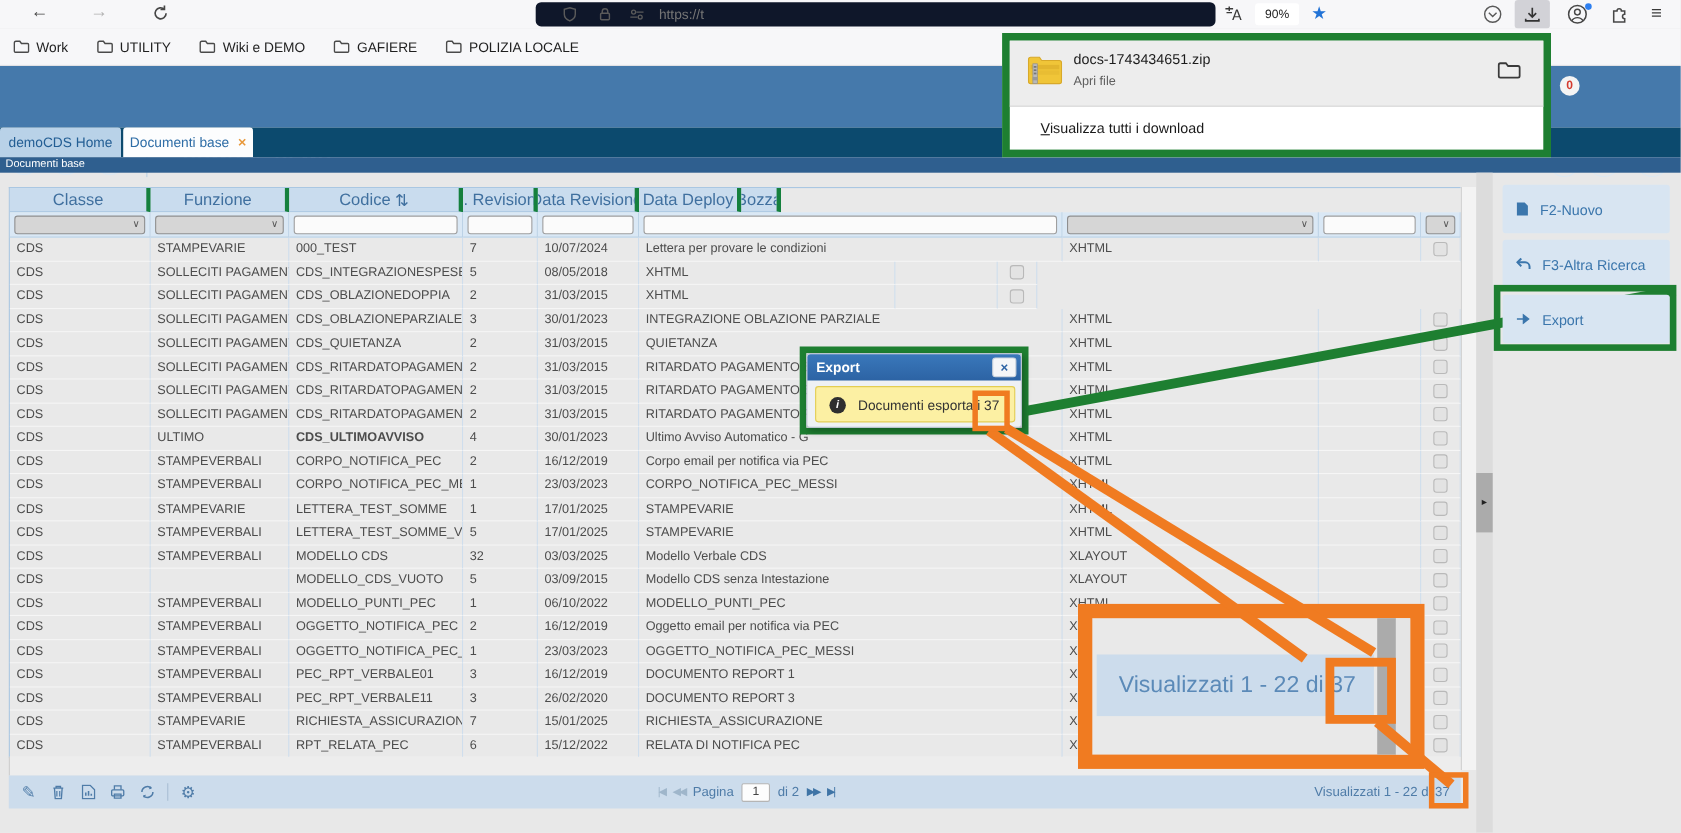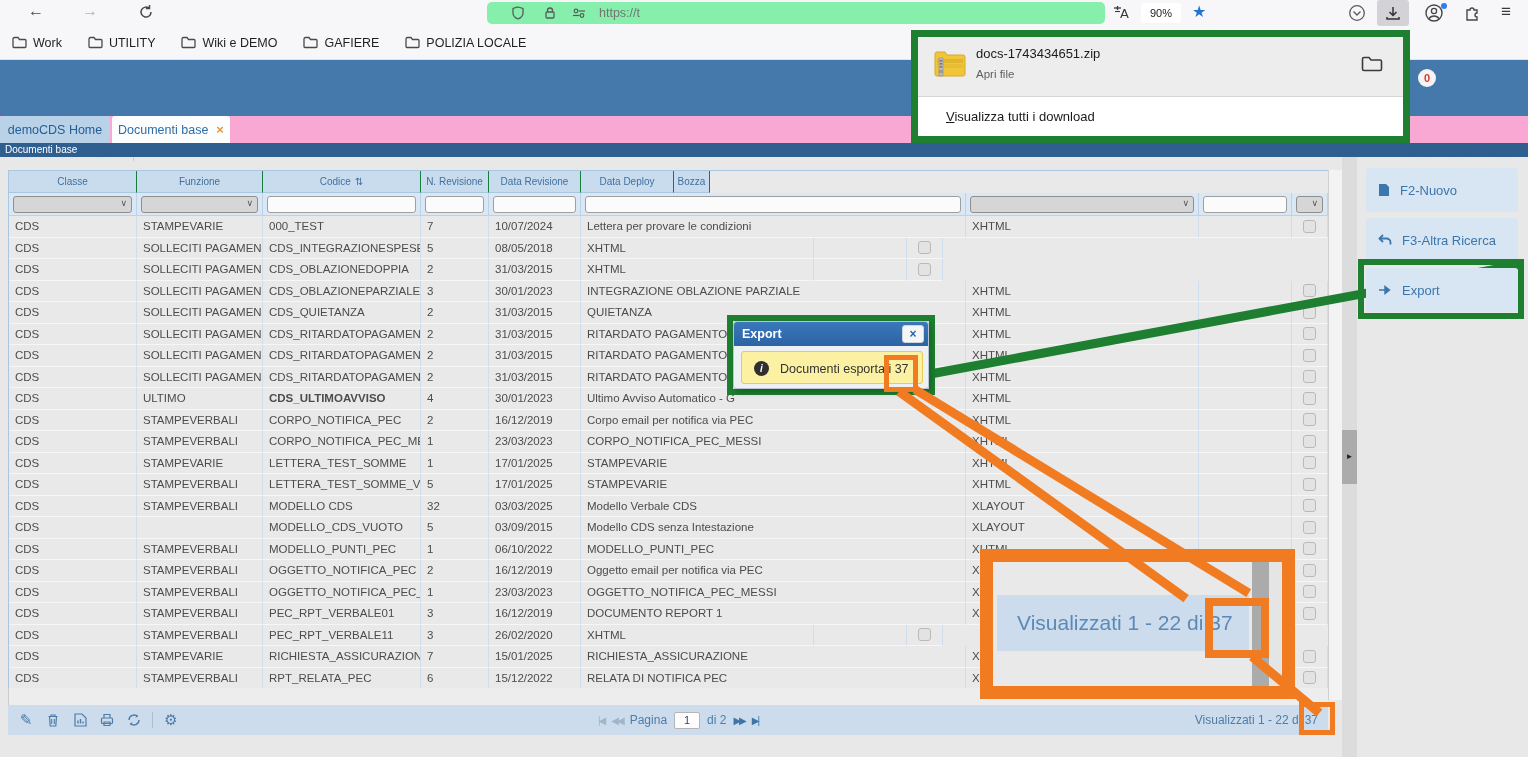--- a/index.html
+++ b/index.html
@@ -4,52 +4,52 @@
 <style>
 *{margin:0;padding:0;box-sizing:border-box}
 html,body{width:1528px;height:757px;overflow:hidden}
 body{font-family:"Liberation Sans","DejaVu Sans",sans-serif;background:#e8e8e8}
 #screen{position:relative;width:1528px;height:757px;overflow:hidden}
 svg{display:block}
 
 
 #topbar{position:absolute;left:0;top:0;width:1528px;height:26px;background:#f7f7f9;z-index:4}
 .navg{position:absolute;top:2px;font-size:16px;color:#474747}
-#urlbar{position:absolute;left:487px;top:2px;width:618px;height:22px;background:#86efac;border-radius:5px}
+#urlbar{position:absolute;left:487px;top:2px;width:618px;height:22px;background:#0f172a;border-radius:5px}
 #urltext{position:absolute;left:112px;top:4px;font-size:12.5px;color:#757575}
 .urlic{position:absolute;top:4px}
 #zoompill{position:absolute;left:1141px;top:3px;width:40px;height:20px;background:#fff;border-radius:3px;font-size:11px;color:#222;text-align:center;line-height:20px}
 #starico{position:absolute;left:1192px;top:2px;font-size:16px;color:#2273d6}
 #dlbox{position:absolute;left:1377px;top:0;width:32px;height:26px;background:#d2d2d7;border-radius:3px;display:flex;align-items:center;justify-content:center}
 #menuico{position:absolute;left:1501px;top:2px;font-size:17px;color:#3a3a3a}
 #acctdot{position:absolute;left:1441px;top:3px;width:6px;height:6px;border-radius:50%;background:#2d7ff0}
 
 
 #bmbar{position:absolute;left:0;top:26px;width:1528px;height:34px;background:#f7f7f9;border-bottom:1px solid #e2e2e5;display:flex;align-items:center;gap:26px;padding-left:12px;z-index:4}
 .bmitem{display:flex;align-items:center;gap:6px;font-size:12.5px;color:#1f1f1f}
 
 
 #apphdr{position:absolute;left:0;top:60px;width:1528px;height:56px;background:#4579ab}
 .circ{position:absolute;top:71px;width:28px;height:28px;border:1.6px solid #dce8f2;border-radius:50%;display:flex;align-items:center;justify-content:center}
 #hdrdiv{position:absolute;left:133px;top:71px;width:1px;height:30px;background:#bcd2e4}
 #apptitle{position:absolute;left:166px;top:78px;color:#fff;font-size:16.5px;font-weight:bold;letter-spacing:.8px}
 #badge{position:absolute;left:1418px;top:69px;width:18px;height:18px;background:#f4f4f4;border-radius:50%;color:#d43b2f;font-size:11px;font-weight:bold;text-align:center;line-height:18px;z-index:55}
 
 
-#tabbar{position:absolute;left:0;top:116px;width:1528px;height:27px;background:#f9a8d4}
+#tabbar{position:absolute;left:0;top:116px;width:1528px;height:27px;background:#0c4a6e}
 .tab{position:absolute;top:0;height:27px;font-size:12.5px;display:flex;align-items:center;justify-content:center;border-radius:3px 3px 0 0}
 #tab1{left:0;width:110px;background:#b9d2e8;color:#235e94}
 #tab2{left:112px;width:118px;background:#fcfdfe;color:#2e6da6;gap:8px}
 #tabclose{color:#e8983a;font-weight:bold;font-size:13px}
 #crumb{position:absolute;left:0;top:143px;width:1528px;height:14px;background:#2f5f8f;color:#fff;font-size:10px;line-height:14px;padding-left:5px}
 
 
 #grid{position:absolute;left:8px;top:170px;width:1320px;border-left:1px solid #aac7e2;border-top:1px solid #aac7e2;background:#e9e9e9}
 .hrow,.frow,.trow{display:flex}
-.hcell{height:22px;background:#c9dcee;border-right:1px solid #15803d;border-bottom:1px solid #aac7e2;color:#40709f;font-size:10px;display:flex;align-items:center;justify-content:center;gap:4px;overflow:hidden;white-space:nowrap}
+.hcell{height:22px;background:#c9dcee;border-right:4px solid #15803d;border-bottom:1px solid #aac7e2;color:#40709f;font-size:15px;display:flex;align-items:center;justify-content:center;gap:4px;overflow:hidden;white-space:nowrap}
 .fcell{height:23px;background:#dae8f5;border-right:1px solid #bcd2e6;border-bottom:1px solid #bcd2e6;display:flex;align-items:center;justify-content:center}
 .fsel{width:calc(100% - 8px);height:17px;background:#d6d6d6;border:1px solid #8f8f8f;border-radius:3px;position:relative}
 .fsel span{position:absolute;right:4px;top:1px;font-size:9px;color:#555}
 .finp{width:calc(100% - 8px);height:17px;background:#fbfbfb;border:1px solid #9f9f9f;border-radius:3px}
 .trow{height:21.5px}
 .tcell{border-right:1px solid #cfdeed;border-bottom:1px solid #f6f6f6;font-size:11.5px;color:#4c4c4c;padding-left:6px;line-height:20.5px;overflow:hidden;white-space:nowrap}
 .cbcell{display:flex;align-items:center;justify-content:center;padding-left:0}
 .cb{width:13px;height:13px;background:#e3e3e3;border:1px solid #b9b9b9;border-radius:3px}
 #gridfoot{position:absolute;left:8px;top:688px;width:1320px;height:17px;background:#ededed;border-left:1px solid #ccc}
 
@@ -570,20 +570,21 @@
           <div class="tcell cbcell" style="width: 36px;">
             <div class="cb"></div>
           </div>
         </div>
         <div class="trow">
           <div class="tcell" style="width: 128px;">CDS</div>
           <div class="tcell" style="width: 126px;">STAMPEVERBALI</div>
           <div class="tcell" style="width: 158px;">PEC_RPT_VERBALE11</div>
           <div class="tcell" style="width: 68px;">3</div>
           <div class="tcell" style="width: 92px;">26/02/2020</div>
+          <div class="tcell" style="width: 385px;">DOCUMENTO REPORT 3</div>
           <div class="tcell" style="width: 233px;">XHTML</div>
           <div class="tcell" style="width: 93px;"></div>
           <div class="tcell cbcell" style="width: 36px;">
             <div class="cb"></div>
           </div>
         </div>
         <div class="trow">
           <div class="tcell" style="width: 128px;">CDS</div>
           <div class="tcell" style="width: 126px;">STAMPEVARIE</div>
           <div class="tcell" style="width: 158px;">RICHIESTA_ASSICURAZIONE</div>

